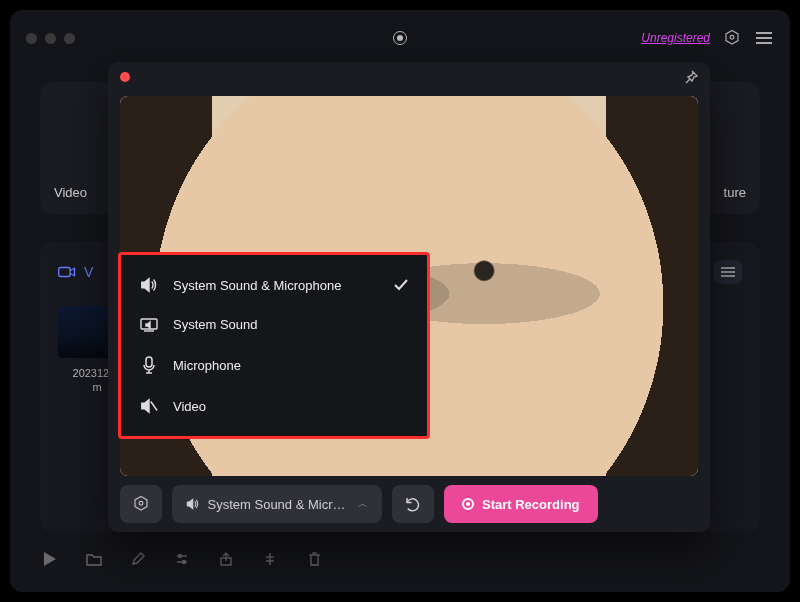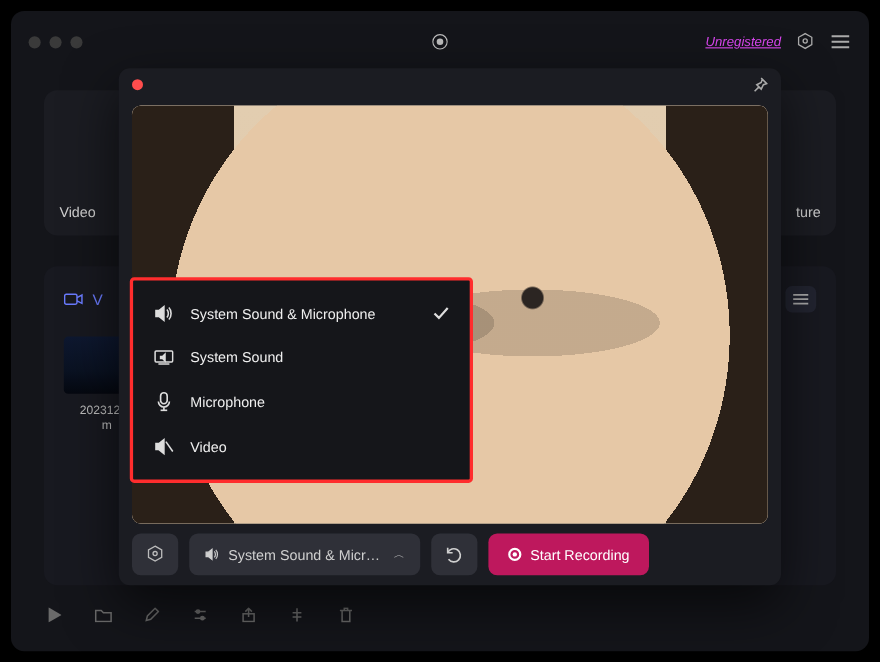--- a/index.html
+++ b/index.html
@@ -91,21 +91,21 @@
 }
 .rec-controls {
   height: 56px; display: flex; align-items: center; gap: 10px; padding: 0 12px;
 }
 .rc-btn {
   height: 38px; border-radius: 8px; background: #2f3038; color: #cfcfcf;
   display: flex; align-items: center; justify-content: center; gap: 8px;
   font-size: 13px; padding: 0 14px; cursor: pointer; border: none;
 }
 .rc-btn.icon-only { width: 42px; padding: 0;}
-.rc-start { background: #be185d; color: #fff; font-weight: 400; flex-shrink: 0; padding: 0 18px;}
+.rc-start { background: #ec4899; color: #fff; font-weight: 700; flex-shrink: 0; padding: 0 18px;}
 .rc-start .rec-icon { width: 12px; height: 12px; border-radius: 50%; border: 2px solid #fff; display:inline-block; position:relative;}
 .rc-start .rec-icon::after{content:"";position:absolute;inset:2px;border-radius:50%;background:#fff;}
 .rc-sound { flex: 0 1 210px; min-width: 180px;}
 .rc-cam { flex: 0 1 120px; min-width: 100px;}
 .chev { font-size: 10px; opacity: .8;}
 
 
 .audio-menu {
   position: absolute;
   left: 10px; top: 190px;

